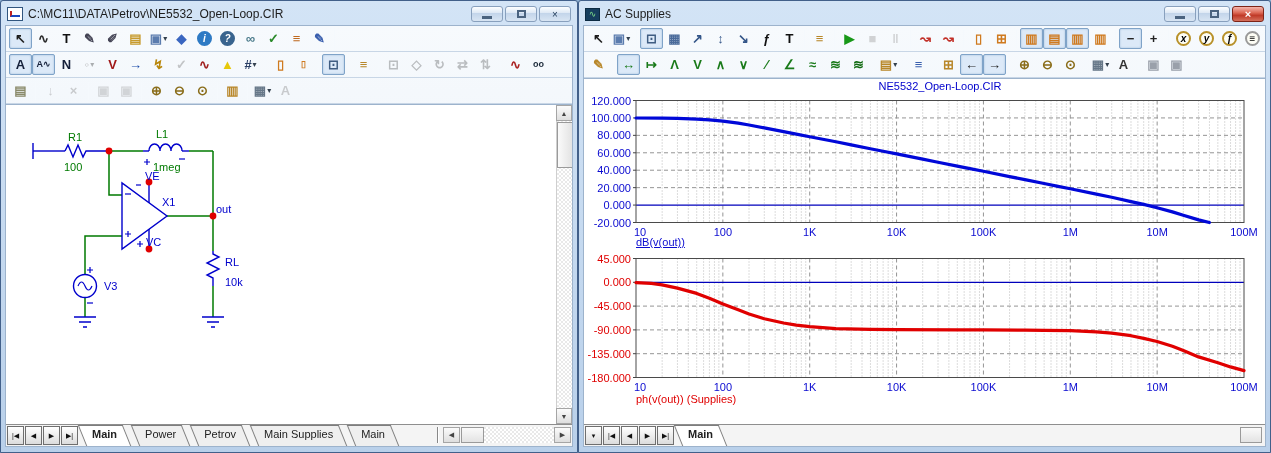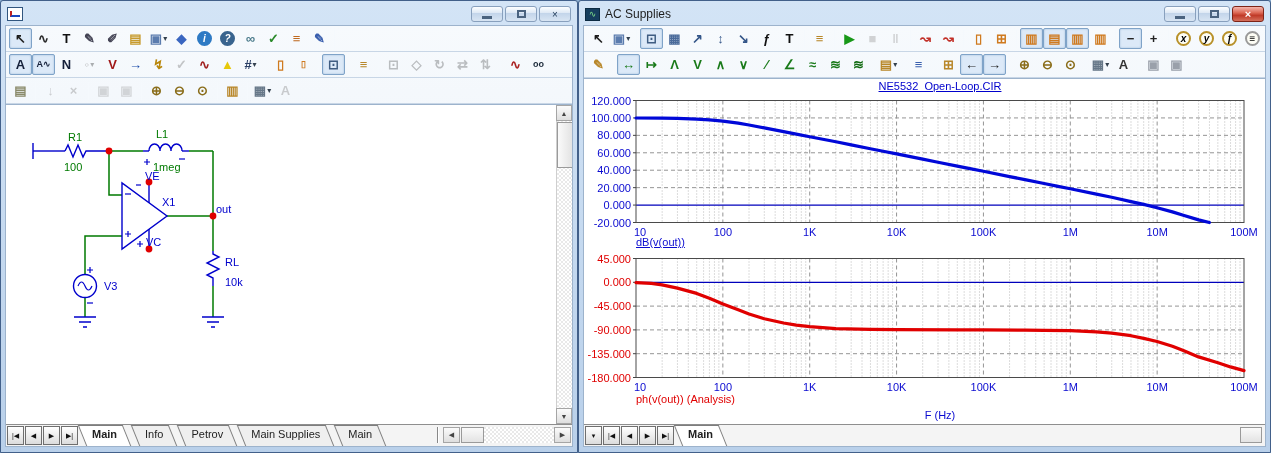--- a/index.html
+++ b/index.html
@@ -98,20 +98,21 @@
   .ylab { text-anchor:end; }
 </style>
 </head>
 <body>
 
 <div class="win" id="win-left">
   <div class="titlebar">
     <span class="doc-icon">
         <i></i>
       </span>
+    <span class="title-text">C:\MC11\DATA\Petrov\NE5532_Open-Loop.CIR</span>
     <span class="capbtns">
       <span class="capbtn">
           <span class="minbar"></span>
         </span>
       <span class="capbtn">
           <span class="restorebox"></span>
         </span>
       <span class="capbtn">×</span>
     </span>
   </div>
@@ -346,21 +347,21 @@
         <div class="sbtn" style="bottom:0;left:-1px;">▼</div>
       </div>
     </div>
 
     <div class="tabbar" id="lt-tabbar">
         <span class="navbtn">|◀</span>
         <span class="navbtn">◀</span>
         <span class="navbtn">▶</span>
         <span class="navbtn">▶|</span>
         <span class="tab active"><span>Main</span></span>
-        <span class="tab"><span>Info</span></span>
+        <span class="tab"><span>Power</span></span>
         <span class="tab"><span>Petrov</span></span>
         <span class="tab"><span>Main Supplies</span></span>
         <span class="tab"><span>Main</span></span>
       <div class="tabdivider" style="left:431px;"></div>
       <div class="sbtn hscroll-left-arrow" style="left:437px;width:17px;">◀</div>
       <div class="hthumb" style="left:455px;width:23px;"></div>
       <div class="htrack" style="left:478px;width:70px;"></div>
       <div class="sbtn hscroll-right-arrow" style="left:548px;width:17px;">▶</div>
     </div>
   </div>
@@ -551,21 +552,21 @@
         <span class="tbsep"></span>
         <span class="tbtn">
           <span class="g" style="color: rgb(154, 160, 170);">▣</span>
         </span>
         <span class="tbtn">
           <span class="g" style="color: rgb(154, 160, 170);">▣</span>
         </span>
       </div>
 
     <div class="client">
-      <div class="chart-title" style="top:1px;text-decoration:underline;">NE5532_Open-Loop.CIR</div>
+      <div class="chart-title" style="top:1px;">NE5532_Open-Loop.CIR</div>
       <svg class="chart" id="gain-chart" width="678" height="152" style="top:18px;">
           <line x1="76.14660533767152" y1="3.5" x2="76.14660533767152" y2="125.5" class="minor"></line>
           <line x1="91.44138898136497" y1="3.5" x2="91.44138898136497" y2="125.5" class="minor"></line>
           <line x1="102.29321067534303" y1="3.5" x2="102.29321067534303" y2="125.5" class="minor"></line>
           <line x1="110.71053751947133" y1="3.5" x2="110.71053751947133" y2="125.5" class="minor"></line>
           <line x1="117.58799431903648" y1="3.5" x2="117.58799431903648" y2="125.5" class="minor"></line>
           <line x1="123.40280118980975" y1="3.5" x2="123.40280118980975" y2="125.5" class="minor"></line>
           <line x1="128.43981601301454" y1="3.5" x2="128.43981601301454" y2="125.5" class="minor"></line>
           <line x1="132.88277796272993" y1="3.5" x2="132.88277796272993" y2="125.5" class="minor"></line>
           <line x1="163.00374819481436" y1="3.5" x2="163.00374819481436" y2="125.5" class="minor"></line>
@@ -739,22 +740,21 @@
           <text x="48" y="140.5" fill="#0a0ad0" text-anchor="start">10</text>
           <text x="136.85714285714283" y="140.5" fill="#0a0ad0" text-anchor="middle">100</text>
           <text x="223.7142857142857" y="140.5" fill="#0a0ad0" text-anchor="middle">1K</text>
           <text x="310.57142857142856" y="140.5" fill="#0a0ad0" text-anchor="middle">10K</text>
           <text x="397.4285714285714" y="140.5" fill="#0a0ad0" text-anchor="middle">100K</text>
           <text x="484.2857142857143" y="140.5" fill="#0a0ad0" text-anchor="middle">1M</text>
           <text x="571.1428571428571" y="140.5" fill="#0a0ad0" text-anchor="middle">10M</text>
           <text x="658" y="140.5" fill="#0a0ad0" text-anchor="middle">100M</text>
           <polyline points="50.0,32.6 65.3,33.4 76.1,34.9 91.4,38.1 110.7,43.4 123.4,48.2 136.9,54.0 152.2,59.8 163.0,64.0 178.3,68.8 197.6,73.0 210.3,75.1 223.7,76.7 249.9,78.6 284.4,79.4 310.6,79.6 371.3,79.9 397.4,79.9 438.9,80.1 458.1,80.3 484.3,80.7 510.4,81.8 525.7,83.1 545.0,85.7 557.7,88.4 571.1,91.5 586.4,96.3 597.3,100.5 612.6,106.9 631.9,112.7 644.5,116.9 658.0,120.6" fill="none" stroke="#e00000" stroke-width="3.2" stroke-linejoin="round" stroke-linecap="round"></polyline>
         </svg>
-      <div class="curve-label" style="top:314px;left:52px;color:#e00000;">ph(v(out)) (Analysis)</div>
-      <div class="curve-label" style="top:330px;left:52px;width:608px;text-align:center;color:#0a0ad0;">F (Hz)</div>
+      <div class="curve-label" style="top:314px;left:52px;color:#e00000;">ph(v(out)) (Supplies)</div>
     </div>
 
     <div class="tabbar" id="rt-tabbar">
         <span class="navbtn">▾</span>
         <span class="navbtn">|◀</span>
         <span class="navbtn">◀</span>
         <span class="navbtn">▶</span>
         <span class="navbtn">▶|</span>
         <span class="tab active"><span>Main</span></span>
       <div class="hthumb" style="right:3px;left:auto;width:22px;"></div>

